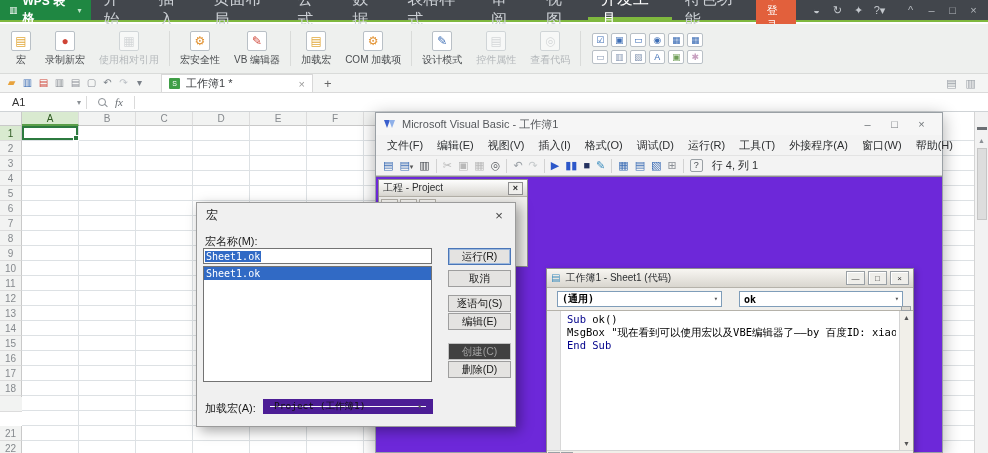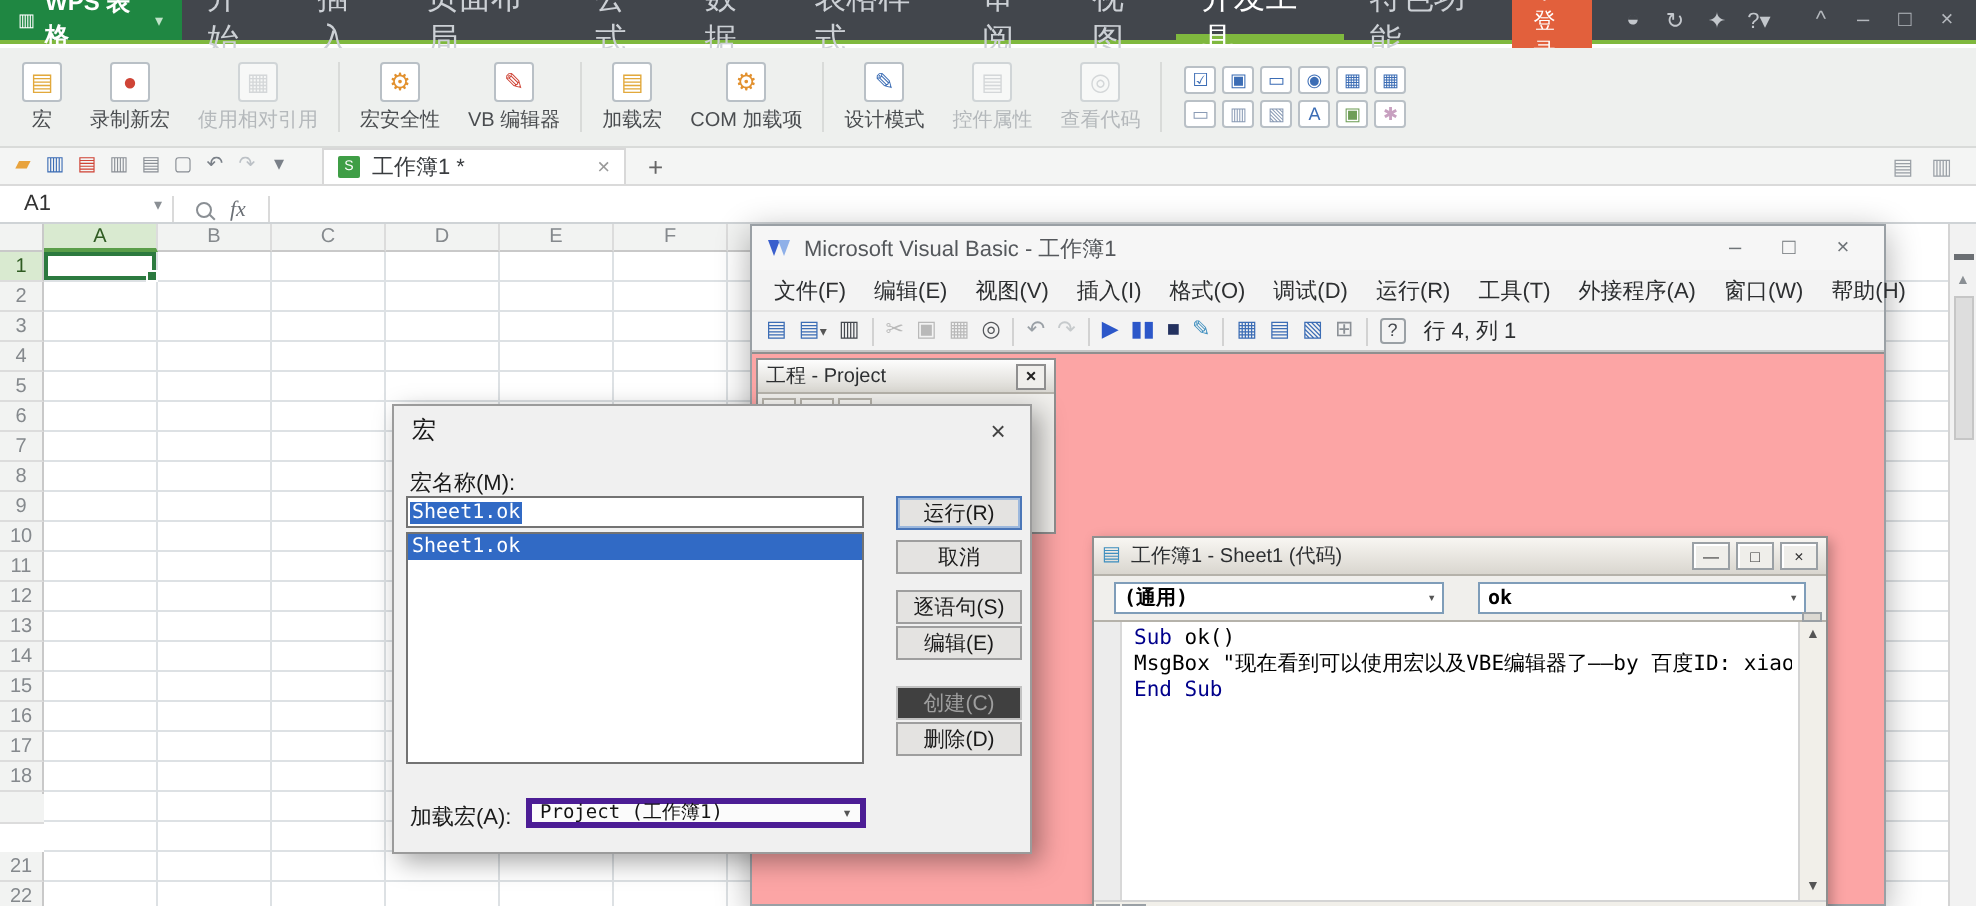--- a/index.html
+++ b/index.html
@@ -48,21 +48,21 @@
   .tab{display:flex;align-items:center;background:#fff;border:1px solid #d8d8d8;border-bottom:none;
        height:18px;padding:0 7px;margin-left:10px;gap:6px;font-size:11px;color:#3a3d40;width:152px;}
   .tab-icon{width:11px;height:11px;background:#3f9e46;color:#fff;font-size:7px;display:flex;
             align-items:center;justify-content:center;border-radius:1px;}
   .tab-close{margin-left:auto;color:#9a9a9a;font-size:11px;}
   .newtab{font-size:13px;color:#666;padding:0 11px;}
   .tr-right{margin-left:auto;display:flex;gap:9px;padding-right:12px;font-size:11px;}
 
   
   .formulabar{position:absolute;top:93px;left:0;right:0;height:19px;background:#fff;
-              border-bottom:1px solid #cfd3d6;display:flex;align-items:flex-end;}
+              border-bottom:1px solid #cfd3d6;display:flex;align-items:center;}
   .namebox{width:86px;display:flex;align-items:center;padding-left:12px;font-size:11px;color:#333;height:100%;}
   .namebox .caret{margin-left:auto;color:#8a8f94;font-size:8px;padding-right:5px;}
   .fb-sep{width:1px;height:13px;background:#dadada;}
   .fb-icons{display:flex;align-items:center;gap:9px;padding:0 11px;}
   .mag{width:8px;height:8px;border:1px solid #8a8f94;border-radius:50%;position:relative;}
   .mag::after{content:"";position:absolute;width:4px;height:1px;background:#8a8f94;
               transform:rotate(45deg);right:-3px;bottom:-1px;}
   .fx{font-style:italic;font-size:11px;color:#6b7076;font-family:"Liberation Serif",serif;}
   .fb-input{flex:1;height:100%;}
 
@@ -99,21 +99,21 @@
   .vb-menus{height:20px;display:flex;align-items:center;padding:0 4px;font-size:11px;color:#2d2f31;}
   .vb-menus span{padding:2px 7px;white-space:nowrap;}
   .vb-toolbar{height:21px;display:flex;align-items:center;gap:6px;padding:0 7px;
               border-top:1px solid #e3e3e3;border-bottom:1px solid #c6c6c6;background:#f3f3f3;}
   .vbt{font-size:11px;line-height:1;white-space:nowrap;}
   .vbt .tcaret{font-size:7px;color:#555;}
   .vbt.boxed{border:1px solid #9aa0a5;border-radius:2px;width:13px;height:13px;
              display:inline-flex;align-items:center;justify-content:center;font-size:9px;}
   .vbt-sep{width:1px;height:14px;background:#d2d2d2;}
   .vb-status{font-size:11px;color:#2d2f31;margin-left:3px;white-space:nowrap;}
-  .vb-mdi{position:absolute;left:0;right:0;top:63px;bottom:0;background:#fca5a5;border-top:1px solid #8f8f8f;}
+  .vb-mdi{position:absolute;left:0;right:0;top:63px;bottom:0;background:#6d28d9;border-top:1px solid #8f8f8f;}
 
   .project-panel{position:absolute;left:2px;top:2px;width:150px;height:88px;background:#f0efec;border:1px solid #8f8f8f;}
   .pp-head{height:17px;background:linear-gradient(#fdfdfd,#d9d7d1);display:flex;align-items:center;
            padding:0 4px;font-size:10px;color:#2d2f31;border-bottom:1px solid #b5b2aa;}
   .pp-close{margin-left:auto;width:15px;height:13px;border:1px solid #8f8f8f;background:#f0efec;
             display:flex;align-items:center;justify-content:center;font-size:9px;font-weight:bold;color:#222;}
   .pp-tools{display:flex;gap:2px;padding:2px 2px;}
   .pp-tool{width:17px;height:14px;border:1px solid #b5b2aa;background:#f8f7f4;}
 
   .codewin{position:absolute;left:170px;top:91px;width:368px;height:197px;background:#f0efec;
@@ -166,21 +166,21 @@
   .litem{height:13px;display:flex;align-items:center;padding-left:2px;}
   .litem.sel{background:#316ac5;color:#fff;}
   .dbtn{position:absolute;left:251px;width:63px;height:17px;background:#e4e3e1;border:1px solid #9e9e9e;
         display:flex;align-items:center;justify-content:center;font-size:10.5px;color:#1a1a1a;}
   .dbtn.default{border-color:#4a76b8;box-shadow:inset 0 0 0 1px #9cb8dd;}
   .dbtn.disabled{color:#9e9e9e;background:#404040;border-color:#c2c2c2;}
   #btn-run{top:45px;}#btn-cancel{top:67px;}#btn-step{top:92px;}
   #btn-edit{top:110px;}#btn-create{top:140px;}#btn-del{top:158px;}
   .dlg-addin-label{position:absolute;left:8px;top:198px;}
   .dlg-combo{position:absolute;left:66px;top:196px;width:170px;height:15px;background:#fbfbfb;
-             border:3px solid #4c1d95;font-family:"DejaVu Sans Mono","Liberation Mono",monospace;
+             border:7px solid #4c1d95;font-family:"DejaVu Sans Mono","Liberation Mono",monospace;
              font-size:9.5px;display:flex;align-items:center;padding-left:4px;color:#111;}
   .dlg-combo .ccaret{margin-left:auto;padding-right:4px;color:#555;font-size:8px;}
 </style>
 </head>
 <body>
 
 <div class="app">
 
   <div class="titlebar">
     <div class="logo">

